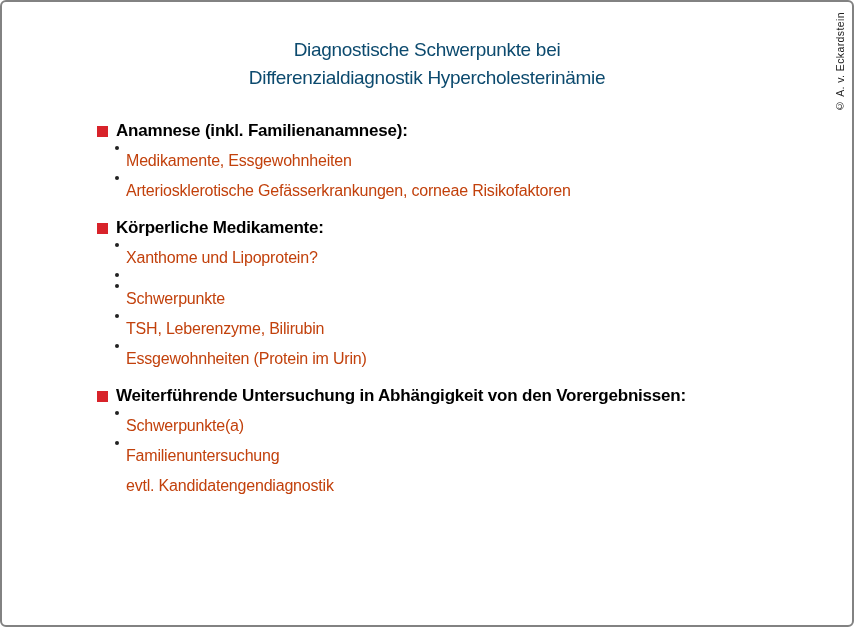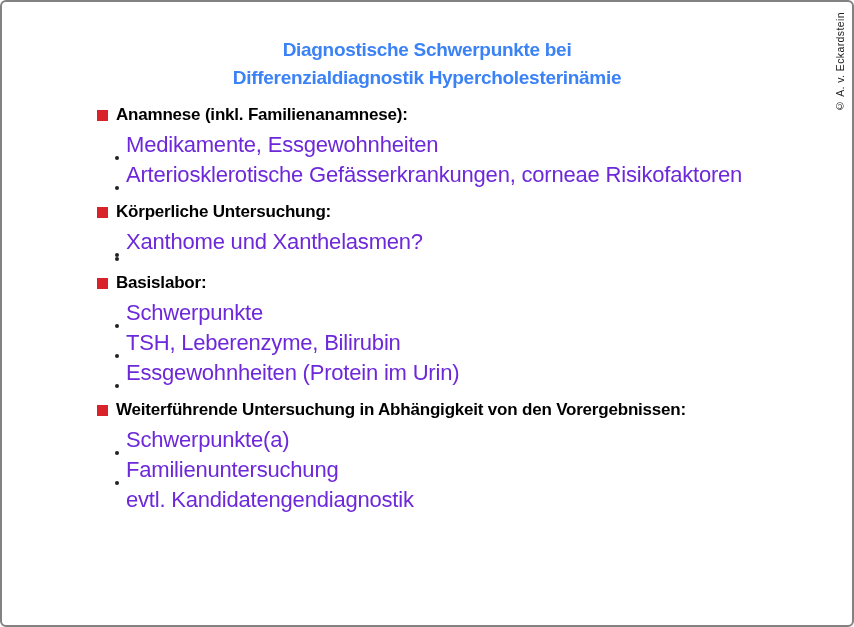--- a/index.html
+++ b/index.html
@@ -16,27 +16,27 @@
     background: #ffffff;
     border: 2px solid #828282;
     border-radius: 6px;
   }
   .title-block {
     margin-top: 34px;
     text-align: center;
   }
   .title-line {
     font-size: 19px;
-    font-weight: bold;
+    font-weight: normal;
     line-height: 28px;
     letter-spacing: -0.3px;
-    color: #3b82f6;
+    color: #0c4a6e;
   }
   .content {
-    margin-top: 8px;
+    margin-top: 24px;
     padding-left: 95px;
     padding-right: 70px;
   }
   .section { margin-top: 0; }
   .section + .section { margin-top: 7px; }
   .section-heading {
     display: flex;
     align-items: center;
     line-height: 30px;
     font-weight: bold;
@@ -45,26 +45,26 @@
     color: #000000;
   }
   .sq {
     display: inline-block;
     width: 11px; height: 11px;
     margin-right: 8px;
     flex: 0 0 auto;
   }
   .item {
     display: flex;
-    align-items: flex-end;
+    align-items: flex-start;
     line-height: 30px;
-    font-size: 22px;
+    font-size: 16px;
     letter-spacing: -0.2px;
     margin-left: 18px;
-    color: #6d28d9;
+    color: #c2410c;
   }
   .dot {
     display: inline-block;
     width: 4px; height: 4px;
     border-radius: 50%;
     background: #222222;
     margin-right: 7px;
     flex: 0 0 auto;
   }
   .dot.spacer { background: transparent; }
@@ -105,36 +105,32 @@
       </div>
       <div class="item">
         <span class="dot"></span>
         <span>Arteriosklerotische Gefässerkrankungen, corneae Risikofaktoren</span>
       </div>
     </div>
 
     <div class="section">
       <div class="section-heading">
         <span class="sq accent" style="background: rgb(216, 35, 42);"></span>
-        <span>Körperliche Untersuchung:</span>
+        <span>Körperliche Medikamente:</span>
       </div>
       <div class="item">
         <span class="dot"></span>
-        <span>Xanthome und Xanthelasmen?</span>
+        <span>Xanthome und Lipoprotein?</span>
       </div>
       <div class="item">
         <span class="dot"></span>
       </div>
     </div>
 
     <div class="section">
-      <div class="section-heading">
-        <span class="sq accent" style="background: rgb(216, 35, 42);"></span>
-        <span>Basislabor:</span>
-      </div>
       <div class="item">
         <span class="dot"></span>
         <span>Schwerpunkte</span>
       </div>
       <div class="item">
         <span class="dot"></span>
         <span>TSH, Leberenzyme, Bilirubin</span>
       </div>
       <div class="item">
         <span class="dot"></span>

